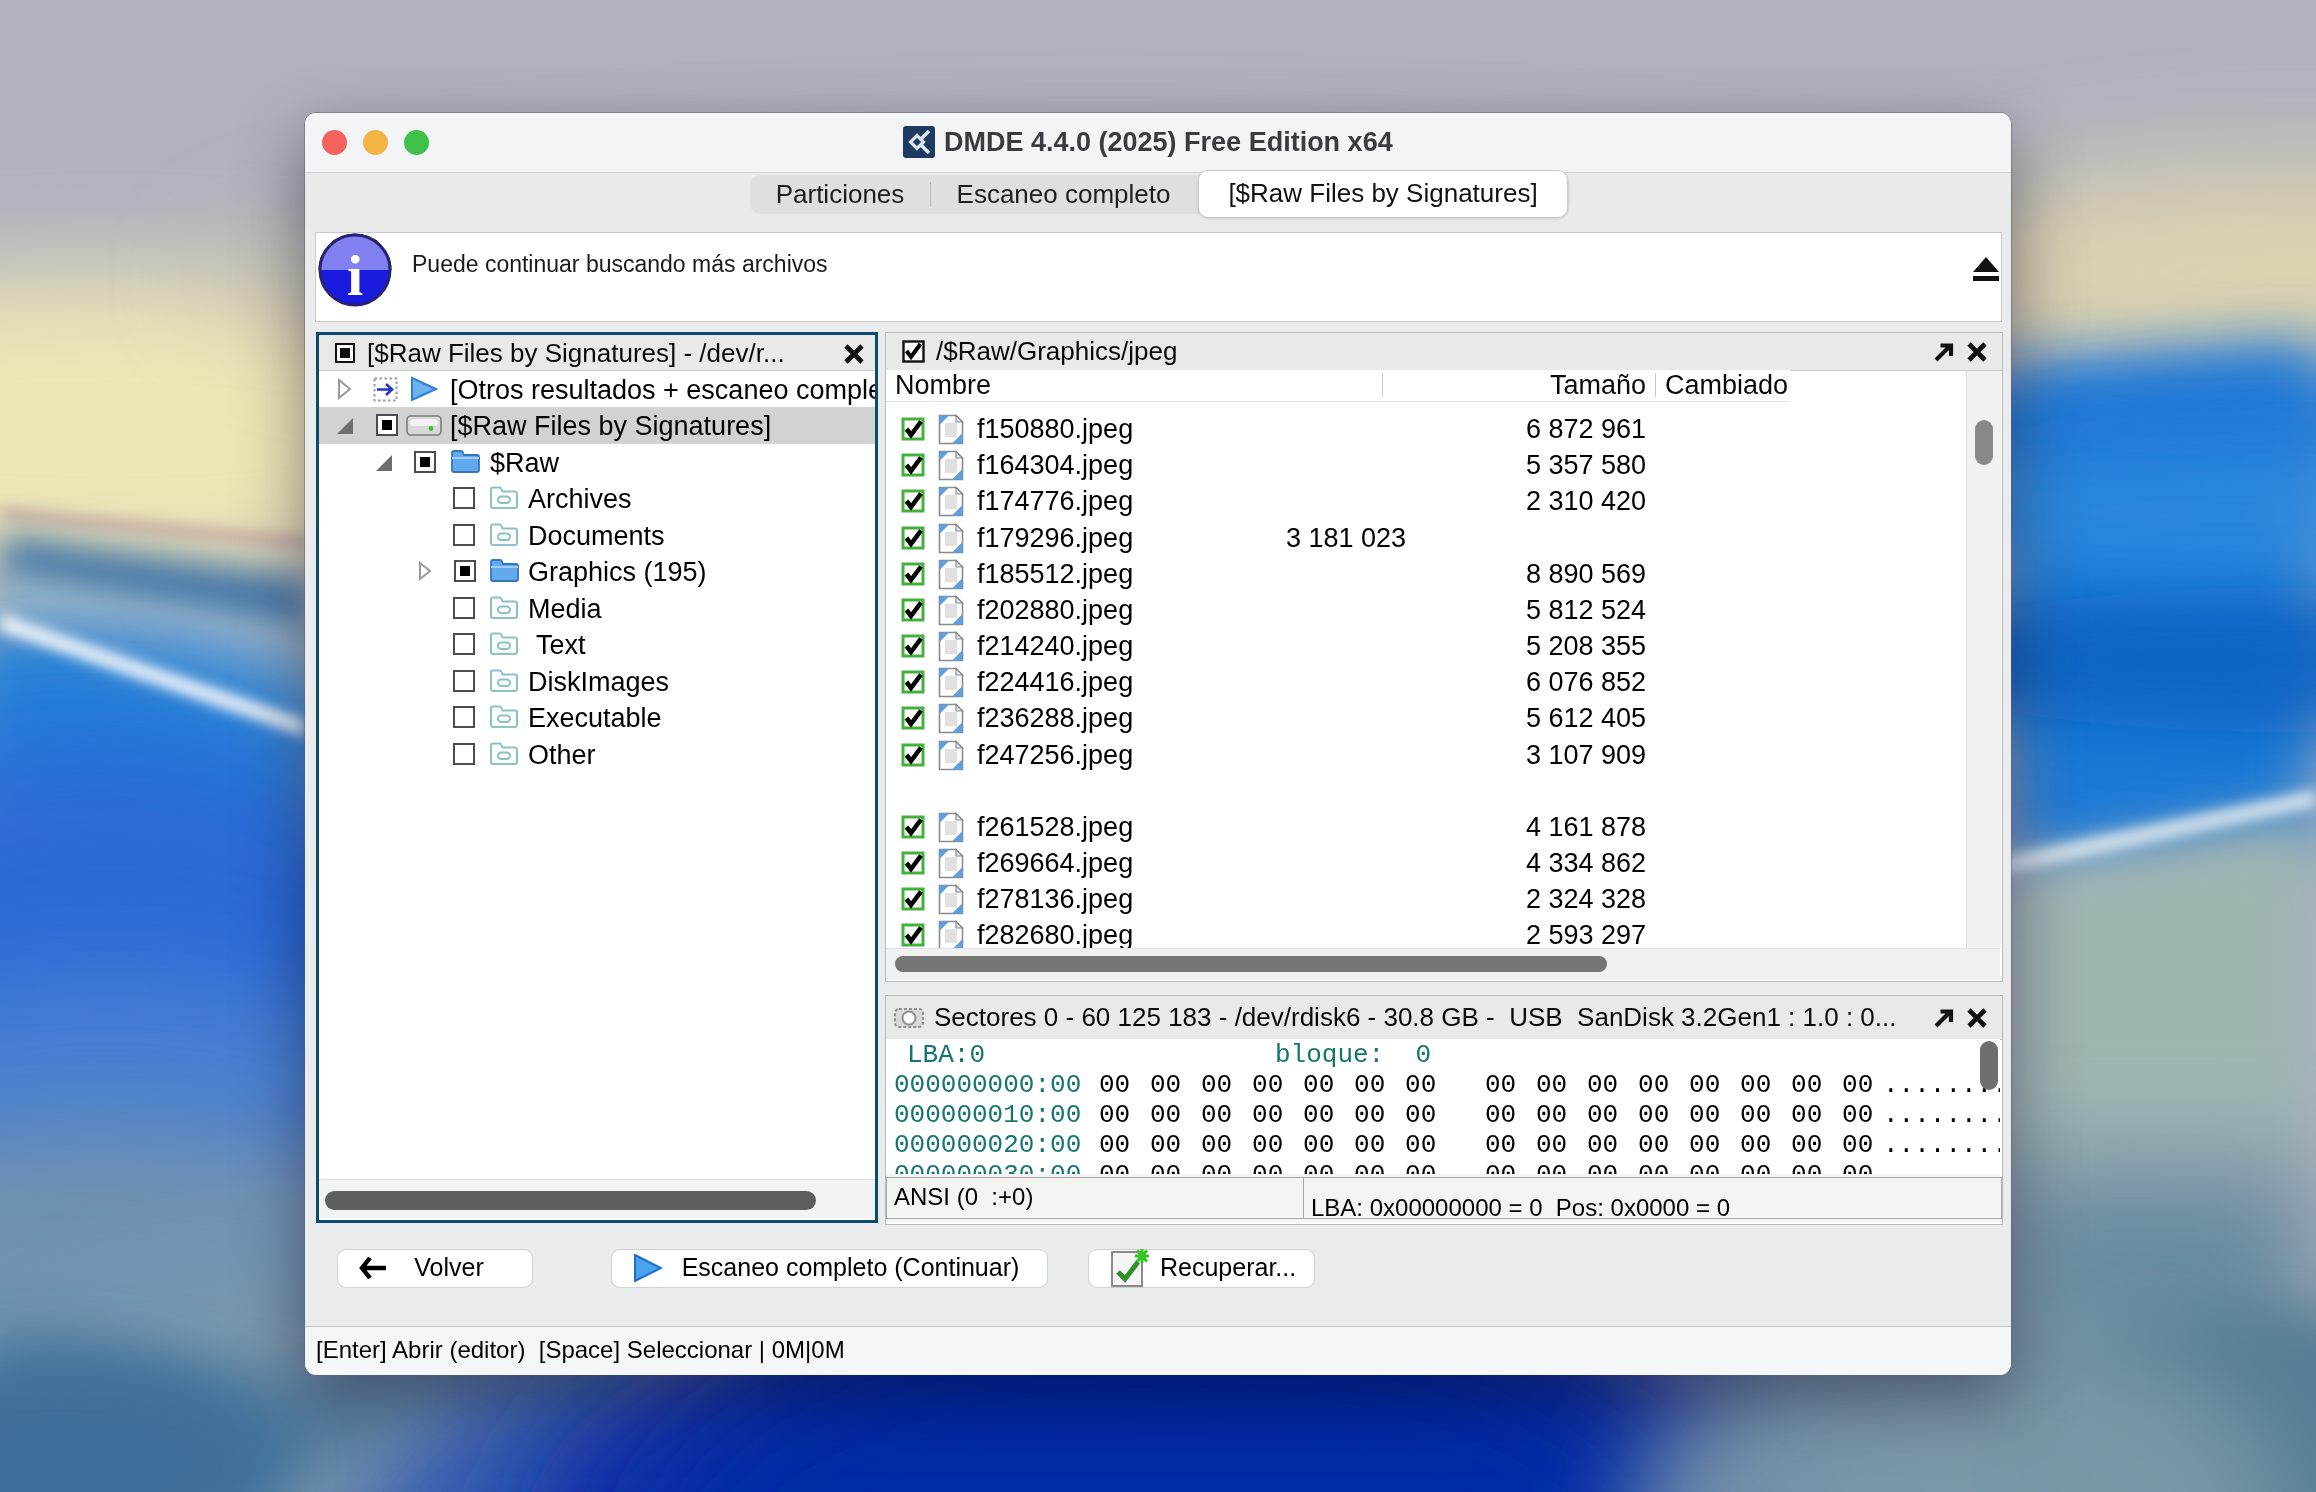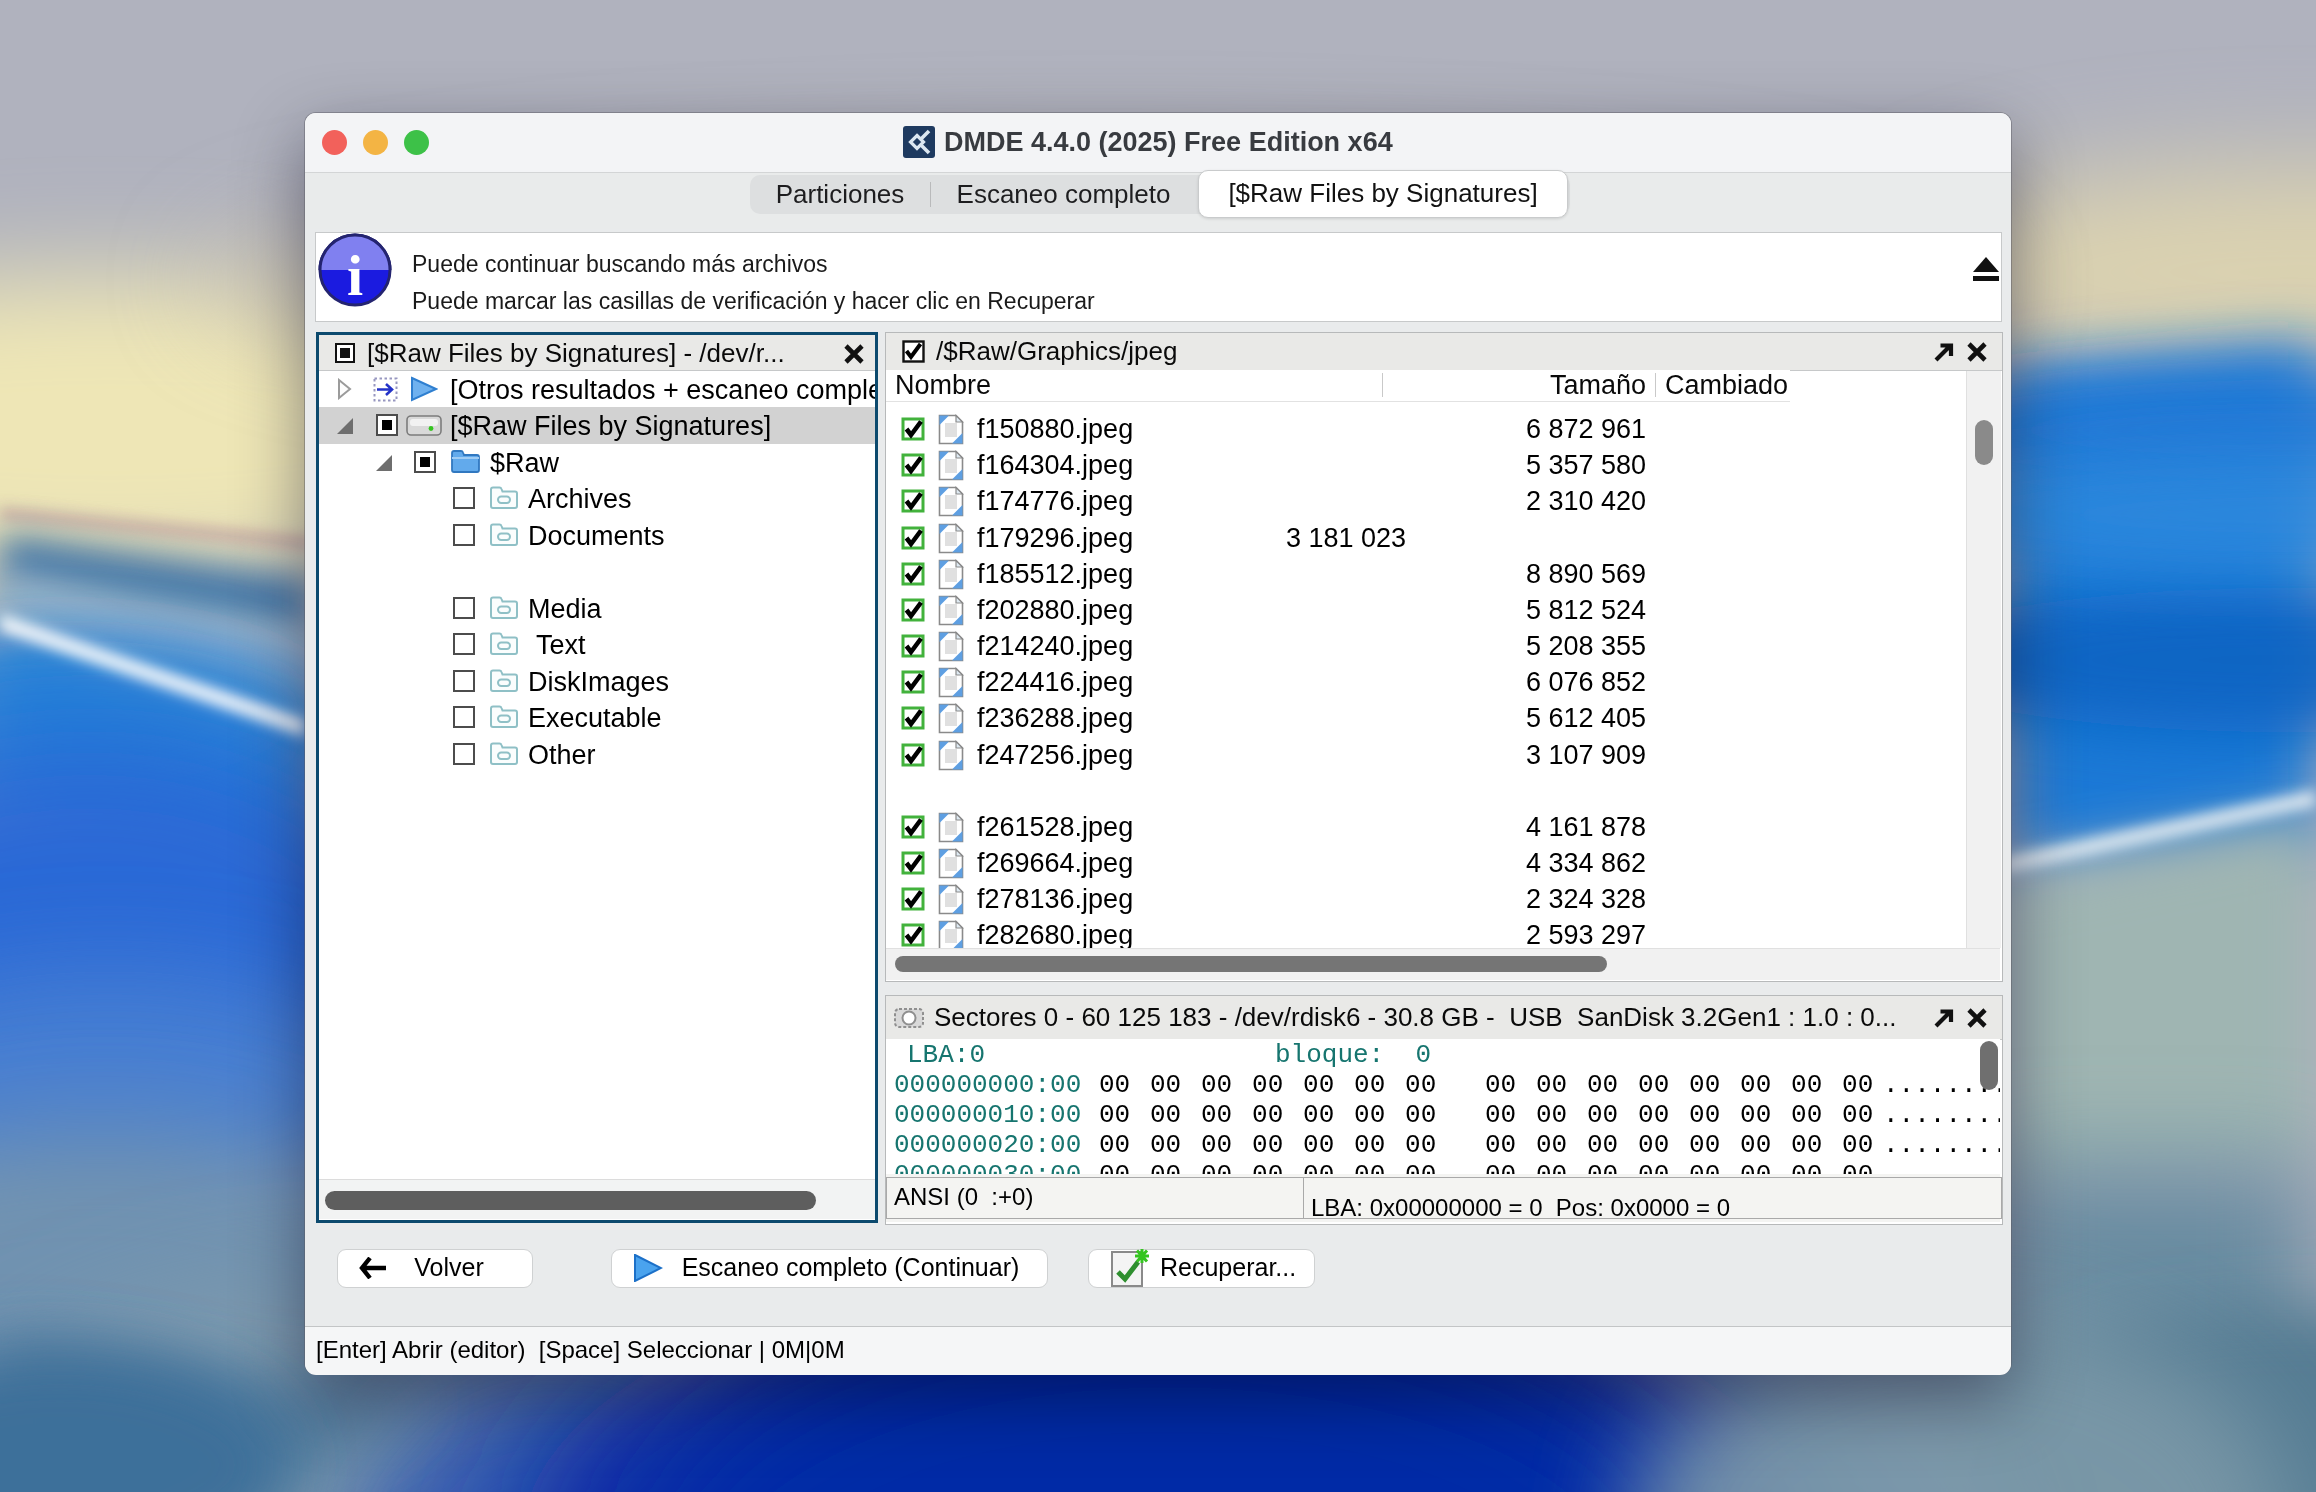--- a/index.html
+++ b/index.html
@@ -120,21 +120,20 @@
         <defs>
             <clipPath id="ct">
               <rect x="0" y="0" width="76" height="37"></rect>
             </clipPath>
           </defs>
         <circle cx="38" cy="37" r="35" fill="#1b1be0" stroke="#242470" stroke-width="3"></circle>
         <circle cx="38" cy="37" r="35" fill="#8080f0" clip-path="url(#ct)" stroke="#242470" stroke-width="3"></circle>
         <text x="38" y="62" text-anchor="middle" font-family="Liberation Serif,serif" font-weight="bold" font-size="58" fill="#fff">i</text>
       </svg>
       <div class="itxt" style="top:18px;">Puede continuar buscando más archivos</div>
-      <div class="itxt" style="top:55px;">Puede marcar las casillas de verificación y hacer clic en Recuperar</div>
       <svg class="ab" style="left:1655px;top:22px;" width="30" height="32" viewBox="0 0 30 32">
         <polygon points="15,2 28,17 2,17" fill="#111"></polygon>
         <rect x="2" y="21" width="26" height="5" fill="#111"></rect>
       </svg>
     </div>
 
     <div id="lpanel">
       <div class="phead" style="height:35px;">
         <svg class="ab" style="left:16px;top:8px;" width="20" height="20" viewBox="0 0 20 20">
             <rect x="1" y="1" width="18" height="18" fill="#fff" stroke="#111" stroke-width="2"></rect>
@@ -193,20 +192,33 @@
           </svg>
         <span class="lbl" style="left:209px;">Archives</span>
       </div>
       <div class="trow" style="top:181.5px;">
         <span class="cbx" style="left:134px;top:7px;"></span>
         <svg class="ab" style="left:170px;top:5px;" width="30" height="26" viewBox="0 0 30 26">
             <path d="M2 4.5 Q2 2.5 4 2.5 L10.5 2.5 Q12 2.5 12.5 4 L13.5 6.5 L26 6.5 Q28 6.5 28 8.5 L28 21 Q28 23 26 23 L4 23 Q2 23 2 21 Z" fill="#fafdfd" stroke="#8fc0c6" stroke-width="2"></path>
             <rect x="9" y="11.5" width="12" height="6.5" rx="3.2" fill="none" stroke="#8fc0c6" stroke-width="2"></rect>
           </svg>
         <span class="lbl" style="left:209px;">Documents</span>
+      </div>
+      <div class="trow" style="top:218px;">
+        <svg class="ab" style="left:99px;top:8px;" width="15" height="20" viewBox="0 0 15 20">
+            <polygon points="2,2 12,10 2,18" fill="#fdfdfd" stroke="#9b9b9b" stroke-width="2"></polygon>
+          </svg>
+        <span class="cbx" style="left:135px;top:7px;">
+            <span class="cbxin"></span>
+          </span>
+        <svg class="ab" style="left:170px;top:4px;" width="31" height="27" viewBox="0 0 31 27">
+            <path d="M2 5 Q2 3 4 3 L11 3 Q12.5 3 13 4.5 L14 7 L27 7 Q29 7 29 9 L29 22 Q29 24 27 24 L4 24 Q2 24 2 22 Z" fill="#62aaec" stroke="#3178c0" stroke-width="1.8"></path>
+            <path d="M2 10 L29 10" stroke="#9fccf4" stroke-width="2"></path>
+          </svg>
+        <span class="lbl" style="left:209px;">Graphics (195)</span>
       </div>
       <div class="trow" style="top:254.5px;">
         <span class="cbx" style="left:134px;top:7px;"></span>
         <svg class="ab" style="left:170px;top:5px;" width="30" height="26" viewBox="0 0 30 26">
             <path d="M2 4.5 Q2 2.5 4 2.5 L10.5 2.5 Q12 2.5 12.5 4 L13.5 6.5 L26 6.5 Q28 6.5 28 8.5 L28 21 Q28 23 26 23 L4 23 Q2 23 2 21 Z" fill="#fafdfd" stroke="#8fc0c6" stroke-width="2"></path>
             <rect x="9" y="11.5" width="12" height="6.5" rx="3.2" fill="none" stroke="#8fc0c6" stroke-width="2"></rect>
           </svg>
         <span class="lbl" style="left:209px;">Media</span>
       </div>
       <div class="trow" style="top:291px;">

